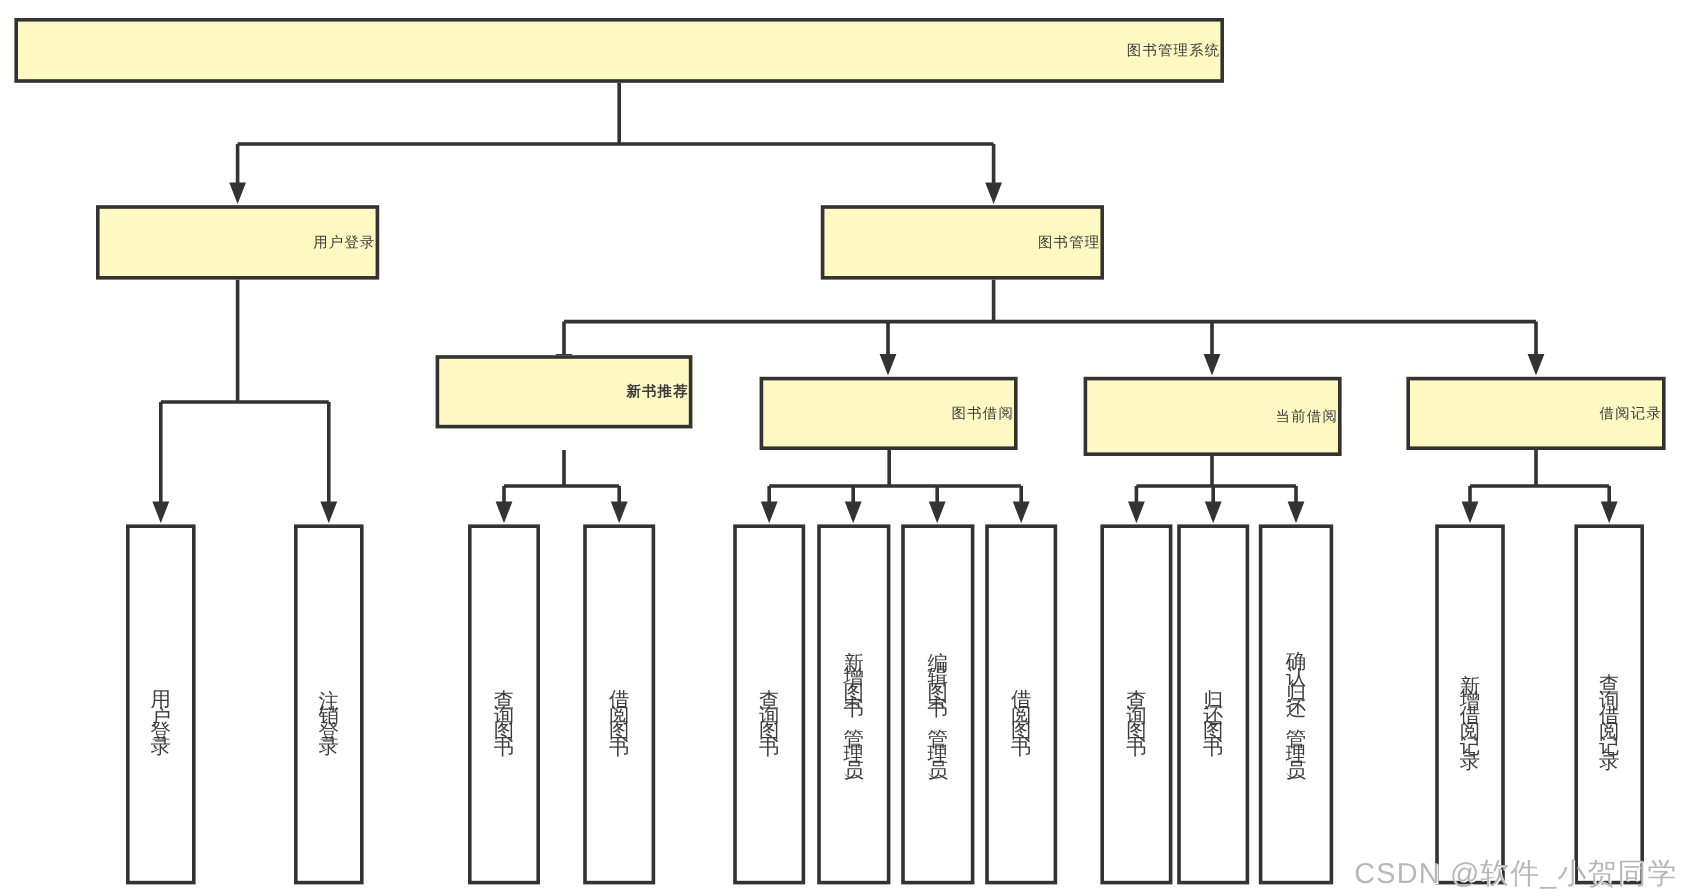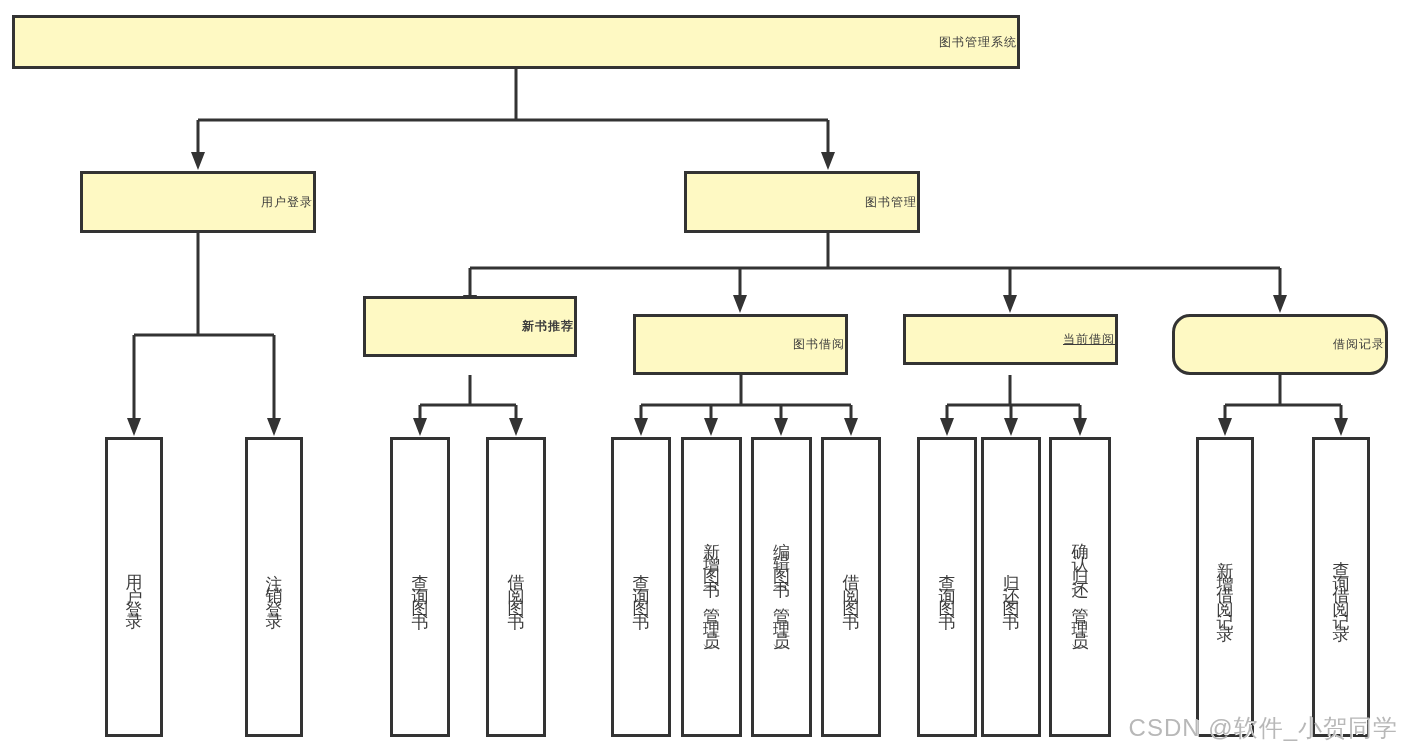--- a/index.html
+++ b/index.html
@@ -78,24 +78,24 @@
   <div class="hbox" style="left:684px;top:171px;width:236px;height:62px;">
     <span>图书管理</span>
   </div>
 
   <div class="hbox" style="left:363px;top:296px;width:214px;height:61px;font-weight:bold;">
     <span>新书推荐</span>
   </div>
   <div class="hbox" style="left:633px;top:314px;width:215px;height:61px;">
     <span>图书借阅</span>
   </div>
-  <div class="hbox" style="left:903px;top:314px;width:215px;height:51px;text-decoration:underline;">
+  <div class="hbox" style="left:903px;top:314px;width:215px;height:66px;">
     <span>当前借阅</span>
   </div>
-  <div class="hbox" style="left:1172px;top:314px;width:216px;height:61px;border-radius:18px;">
+  <div class="hbox" style="left:1172px;top:314px;width:216px;height:61px;">
     <span>借阅记录</span>
   </div>
 
   <div class="vbox" style="left:105px;width:58px;">
     <span class="vtext">用户登录</span>
   </div>
   <div class="vbox" style="left:245px;width:58px;">
     <span class="vtext">注销登录</span>
   </div>
 

